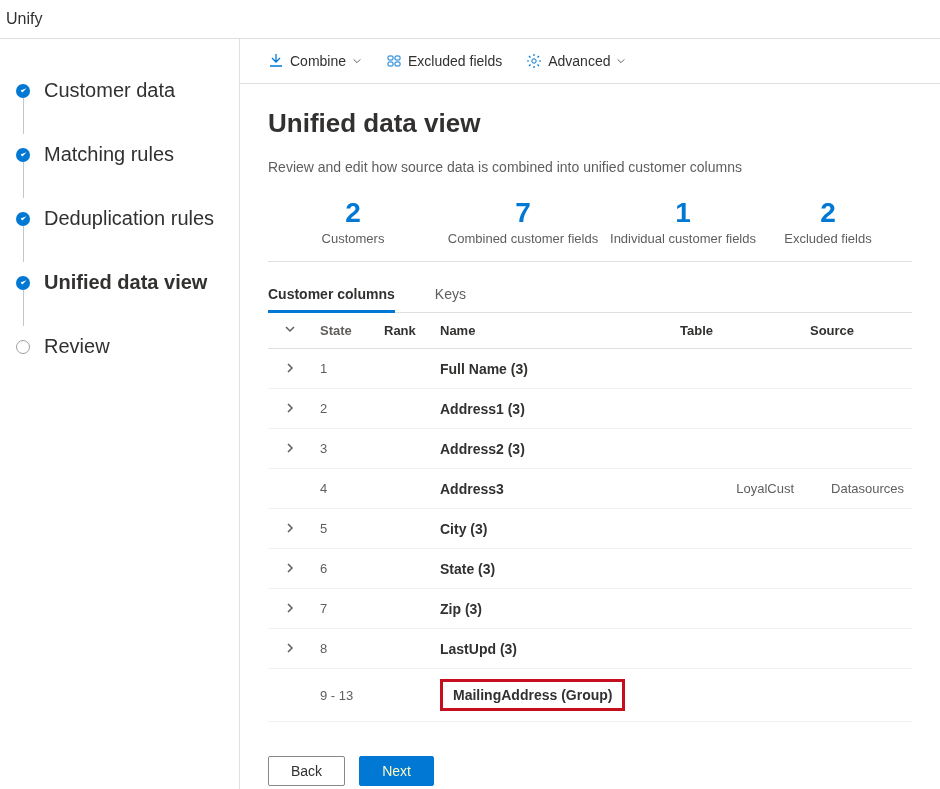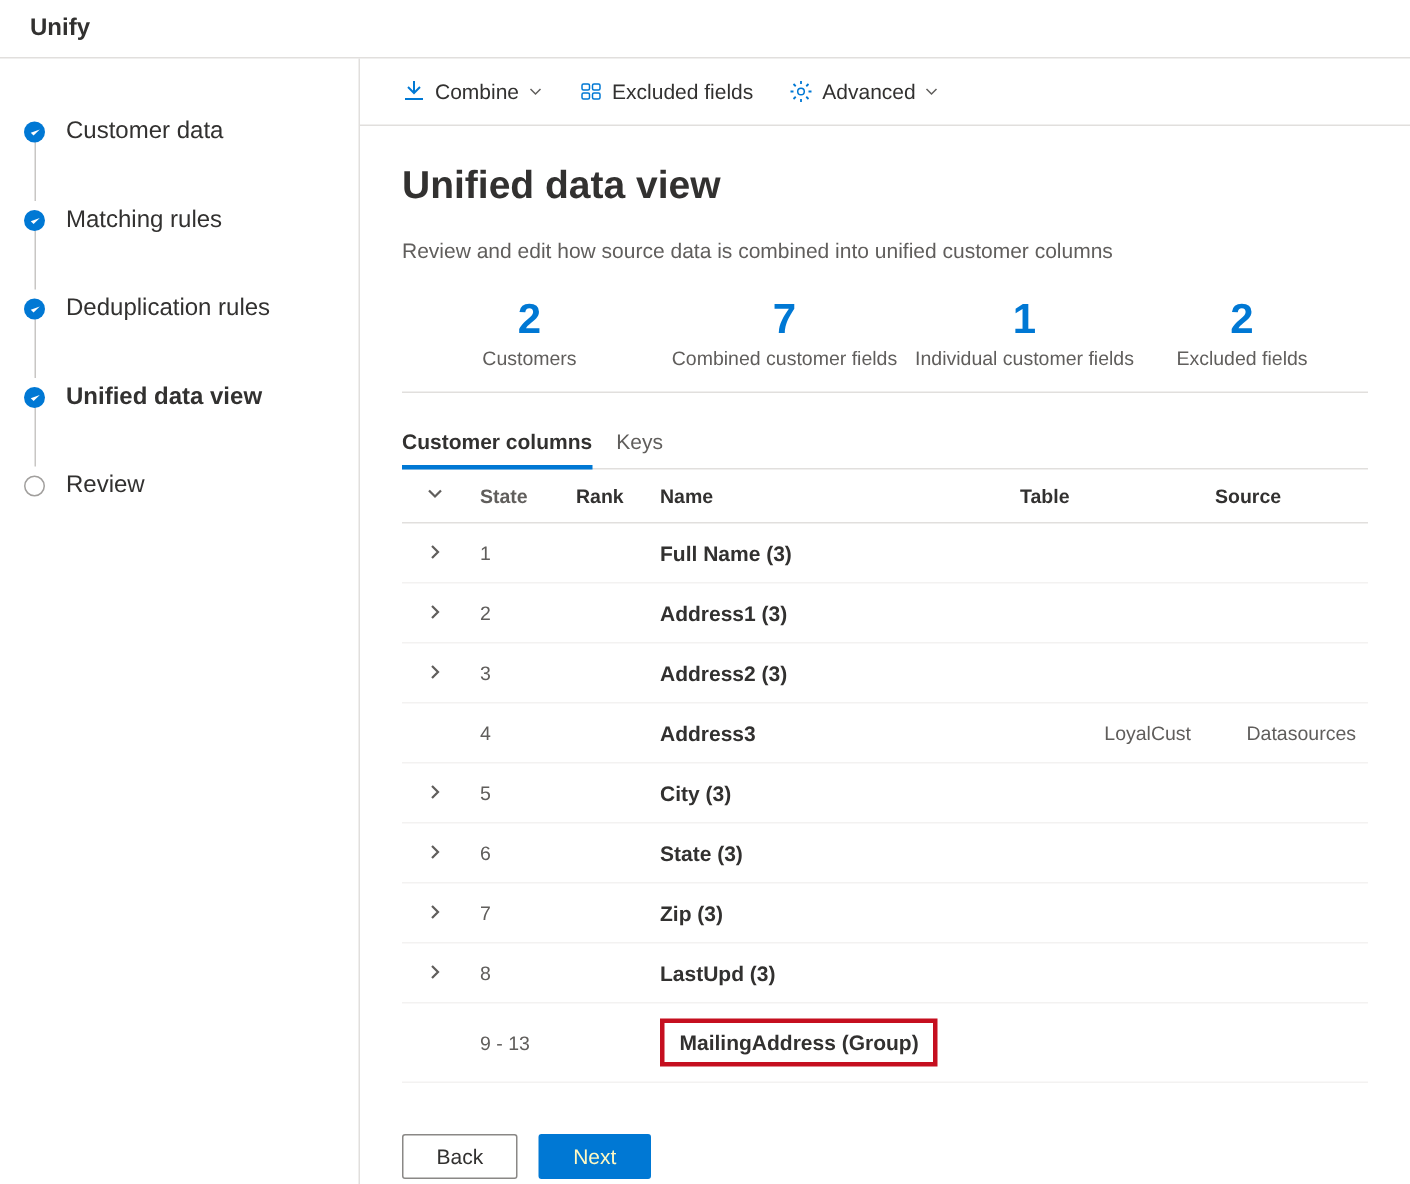--- a/index.html
+++ b/index.html
@@ -1,44 +1,44 @@
 <!DOCTYPE html>
 <html><head>
 <meta charset="utf-8">
 <style>
   * { box-sizing: border-box; margin: 0; padding: 0; }
   body { font-family: "Segoe UI", sans-serif; font-size: 14px; color: #323130; background: #fff; width: 940px; }
-  .app-header { padding: 10px 20px; border-bottom: 1px solid #e1dfdd; font-size: 16px; font-weight: 700; }
+  .app-header { padding: 10px 6px; border-bottom: 1px solid #e1dfdd; font-size: 16px; font-weight: 400; }
   .layout { display: flex; }
   .sidebar { width: 240px; border-right: 1px solid #e1dfdd; padding: 40px 16px; }
   .steps { list-style: none; position: relative; }
   .step { display: flex; align-items: center; margin-bottom: 41px; position: relative; }
   .step .dot { width: 14px; height: 14px; border-radius: 50%; background: #0078d4; display: flex; align-items: center; justify-content: center; margin-right: 14px; z-index: 1; }
   .step .dot.empty { background: #fff; border: 1px solid #a19f9d; }
   .step .dot svg { width: 9px; height: 9px; fill: #fff; }
-  .step .label { font-size: 16px; color: #323130; }
+  .step .label { font-size: 20px; color: #323130; }
   .step.current .label { font-weight: 600; }
   .step .line { position: absolute; left: 7px; top: 14px; width: 1px; height: 41px; background: #c8c6c4; }
   .main { flex: 1; min-width: 0; }
   .toolbar { display: flex; align-items: center; gap: 24px; padding: 14px 28px; border-bottom: 1px solid #e1dfdd; font-size: 14px; color: #323130; }
   .toolbar .item { display: flex; align-items: center; gap: 6px; cursor: pointer; }
   .toolbar .item svg.icon { width: 16px; height: 16px; stroke: #0078d4; fill: none; }
   .chev { width: 10px; height: 10px; stroke: #605e5c; stroke-width: 1.2; fill: none; }
   .content { padding: 24px 28px; }
   .page-title { font-size: 26px; font-weight: 600; margin-bottom: 20px; }
   .page-desc { font-size: 14px; color: #605e5c; margin-bottom: 16px; }
   .stats { display: flex; padding: 6px 0 14px; border-bottom: 1px solid #e1dfdd; }
   .stat { text-align: center; }
   .stat.s1 { width: 170px; }
   .stat.s2 { width: 170px; }
   .stat.s3 { width: 150px; }
   .stat.s4 { width: 140px; }
   .stat .num { font-size: 28px; font-weight: 600; color: #0078d4; }
   .stat .lbl { font-size: 13px; color: #605e5c; margin-top: 2px; line-height: 1.25; }
-  .tabs { display: flex; gap: 16px; margin-top: 16px; border-bottom: 1px solid #e1dfdd; }
+  .tabs { display: flex; gap: 40px; margin-top: 16px; border-bottom: 1px solid #e1dfdd; }
   .tab { padding: 8px 0; font-size: 14px; color: #605e5c; cursor: pointer; }
   .tab.active { color: #323130; font-weight: 600; border-bottom: 3px solid #0078d4; margin-bottom: -1px; }
   table { width: 100%; border-collapse: collapse; }
   thead th { text-align: left; font-size: 13px; font-weight: 600; color: #323130; padding: 10px 8px; border-bottom: 1px solid #e1dfdd; }
   tbody td { font-size: 14px; padding: 10px 8px; border-bottom: 1px solid #f3f2f1; color: #323130; vertical-align: middle; }
   tbody tr { height: 40px; }
   .col-expand { width: 44px; text-align: center; }
   .col-order { width: 64px; color: #605e5c; font-size: 13px; }
   .col-rank { width: 56px; }
   .col-name { font-weight: 600; }

